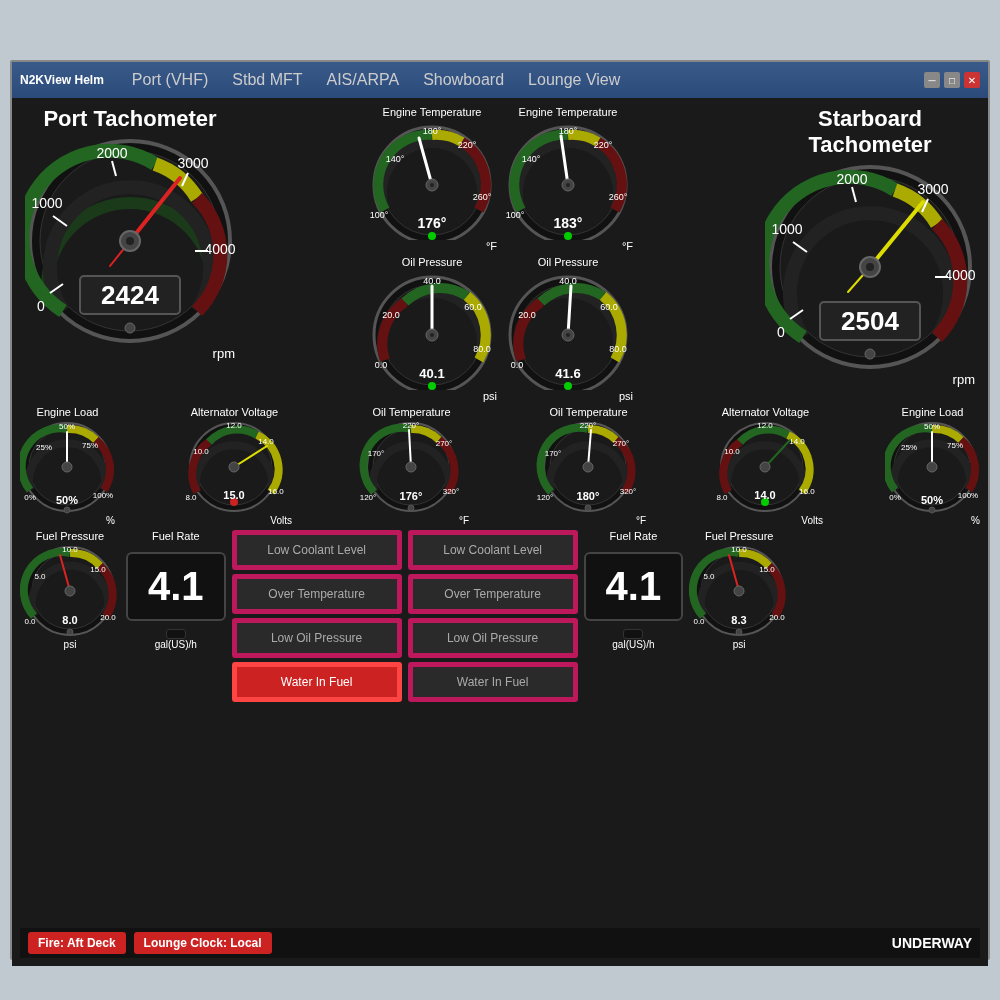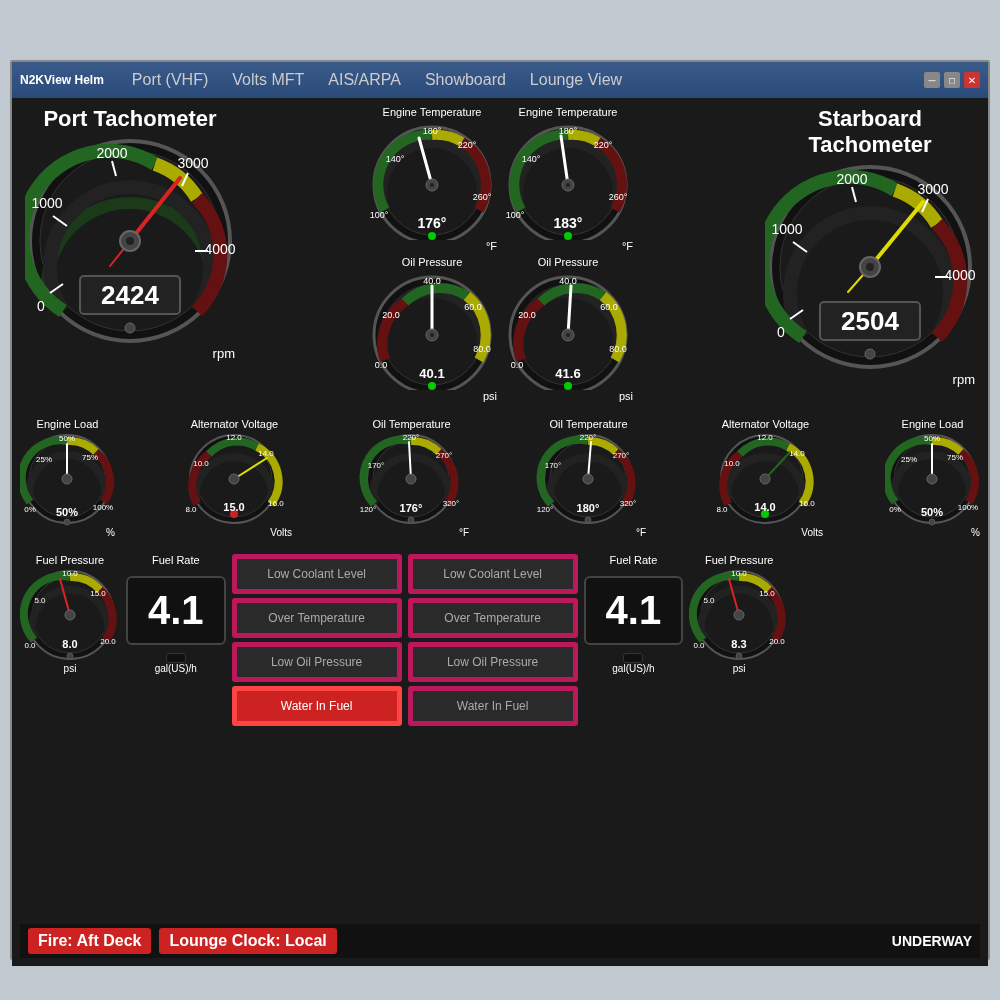--- a/index.html
+++ b/index.html
@@ -56,21 +56,21 @@
     .tb-btn.min { background: #888; }
     .tb-btn.max { background: #888; }
     .tb-btn.close { background: #cc3333; }
 
     .main-content {
       background: #1a1a1a;
       padding: 8px;
       height: calc(100% - 28px);
       display: flex;
       flex-direction: column;
-      gap: 16px;
+      gap: 4px;
     }
 
     
     .section-title {
       color: white;
       font-size: 22px;
       font-weight: bold;
       text-align: center;
       margin-bottom: 4px;
     }
@@ -122,21 +122,21 @@
       align-items: center;
       background: #111;
       padding: 4px 8px;
       gap: 8px;
       margin-top: auto;
     }
 
     .status-badge {
       background: #cc2222;
       color: white;
-      font-size: 16px;
+      font-size: 12px;
       font-weight: bold;
       padding: 4px 10px;
       border-radius: 3px;
     }
 
     .status-underway {
       color: white;
       font-size: 14px;
       font-weight: bold;
       margin-left: auto;
@@ -152,21 +152,21 @@
   </style>
 </head>
 <body>
 
 <div class="window-frame">
 
   <div class="title-bar">
     <span class="title-bar-title">N2KView Helm</span>
     <div class="title-bar-tabs">
       <span class="tab-item">Port (VHF)</span>
-      <span class="tab-item">Volts MFT</span>
+      <span class="tab-item">Stbd MFT</span>
       <span class="tab-item">AIS/ARPA</span>
       <span class="tab-item">Showboard</span>
       <span class="tab-item">Lounge View</span>
     </div>
     <div class="title-bar-controls">
       <div class="tb-btn min">─</div>
       <div class="tb-btn max">□</div>
       <div class="tb-btn close">✕</div>
     </div>
   </div>

